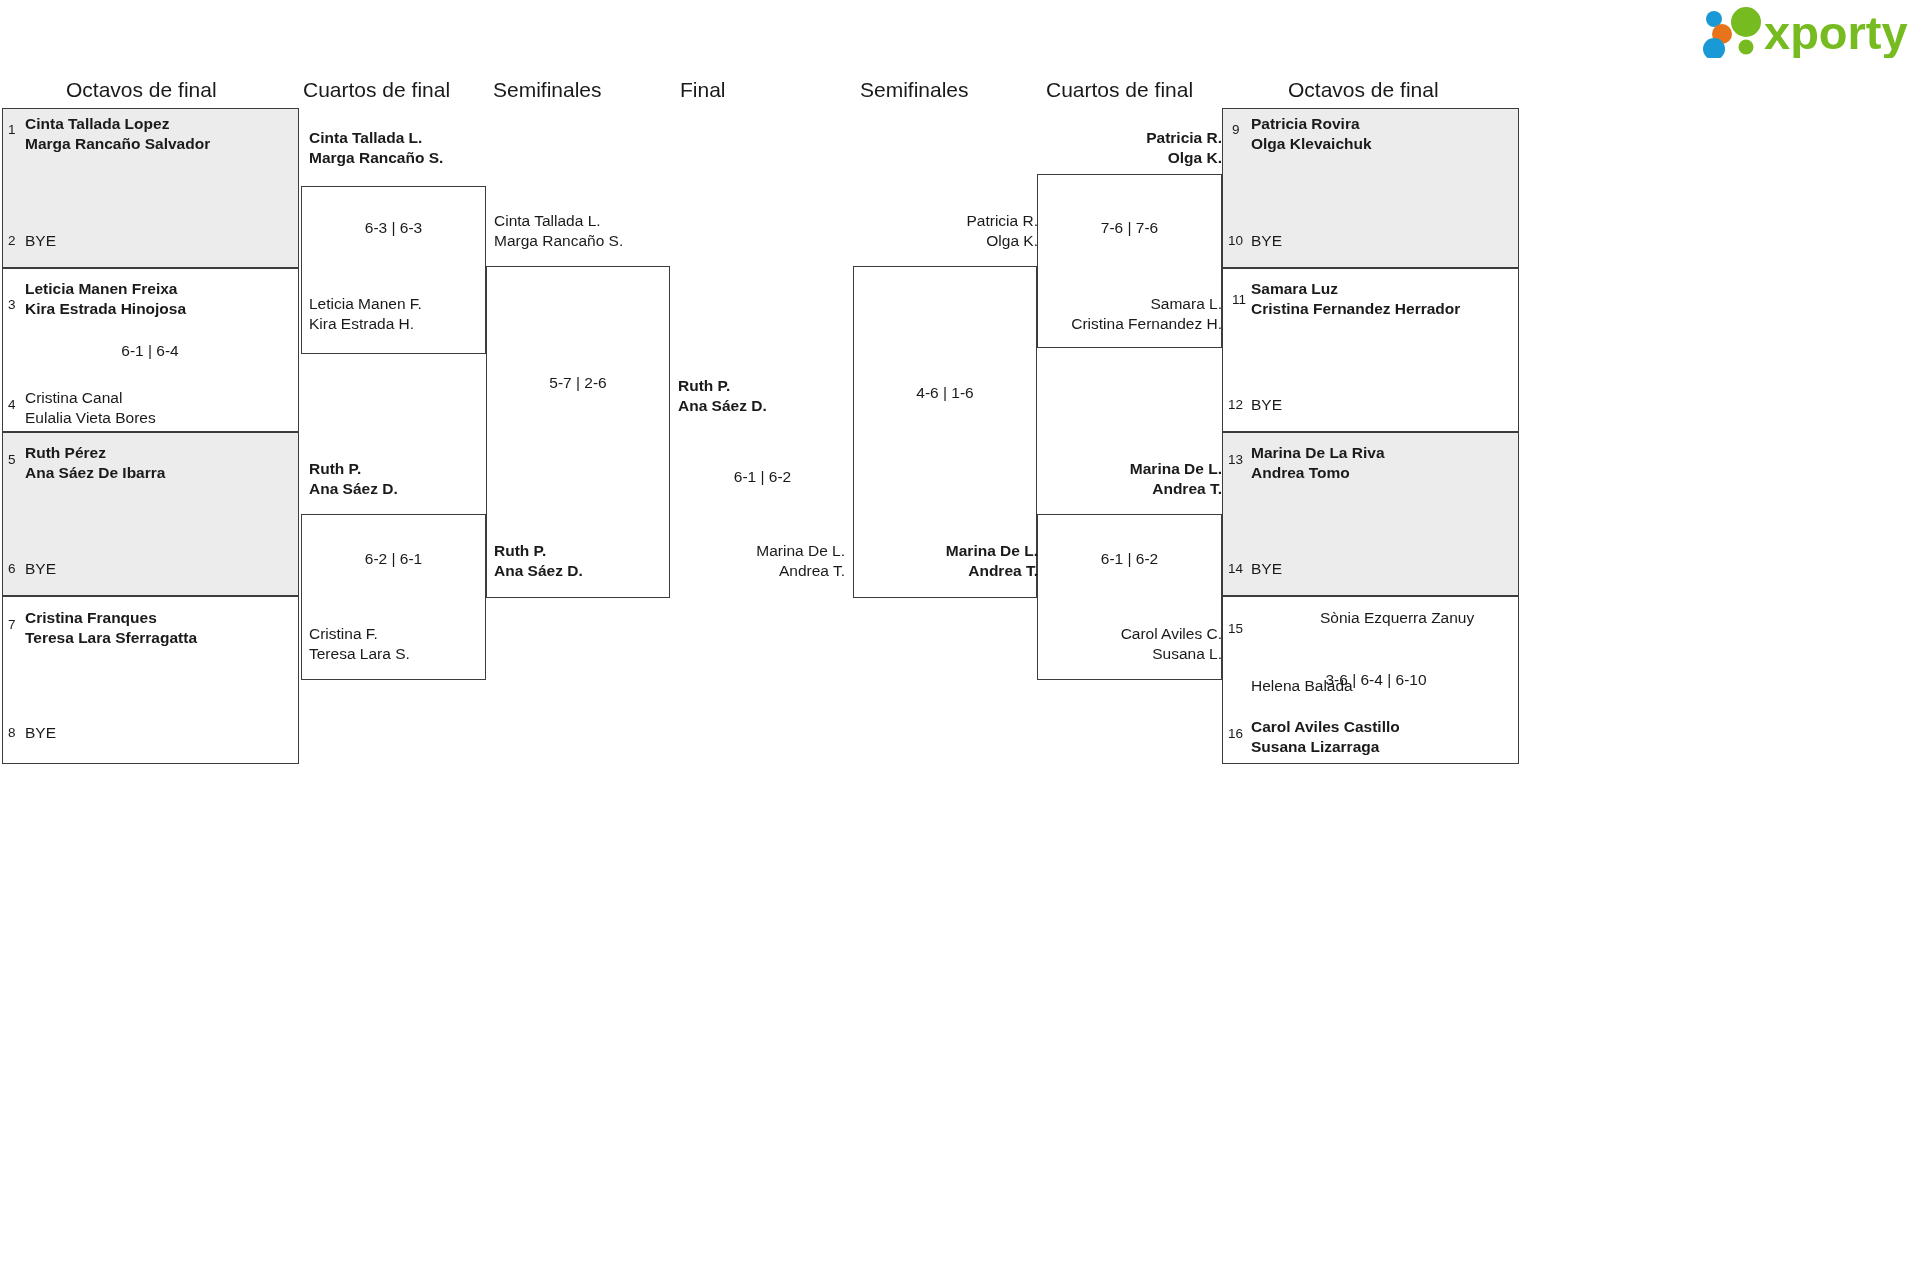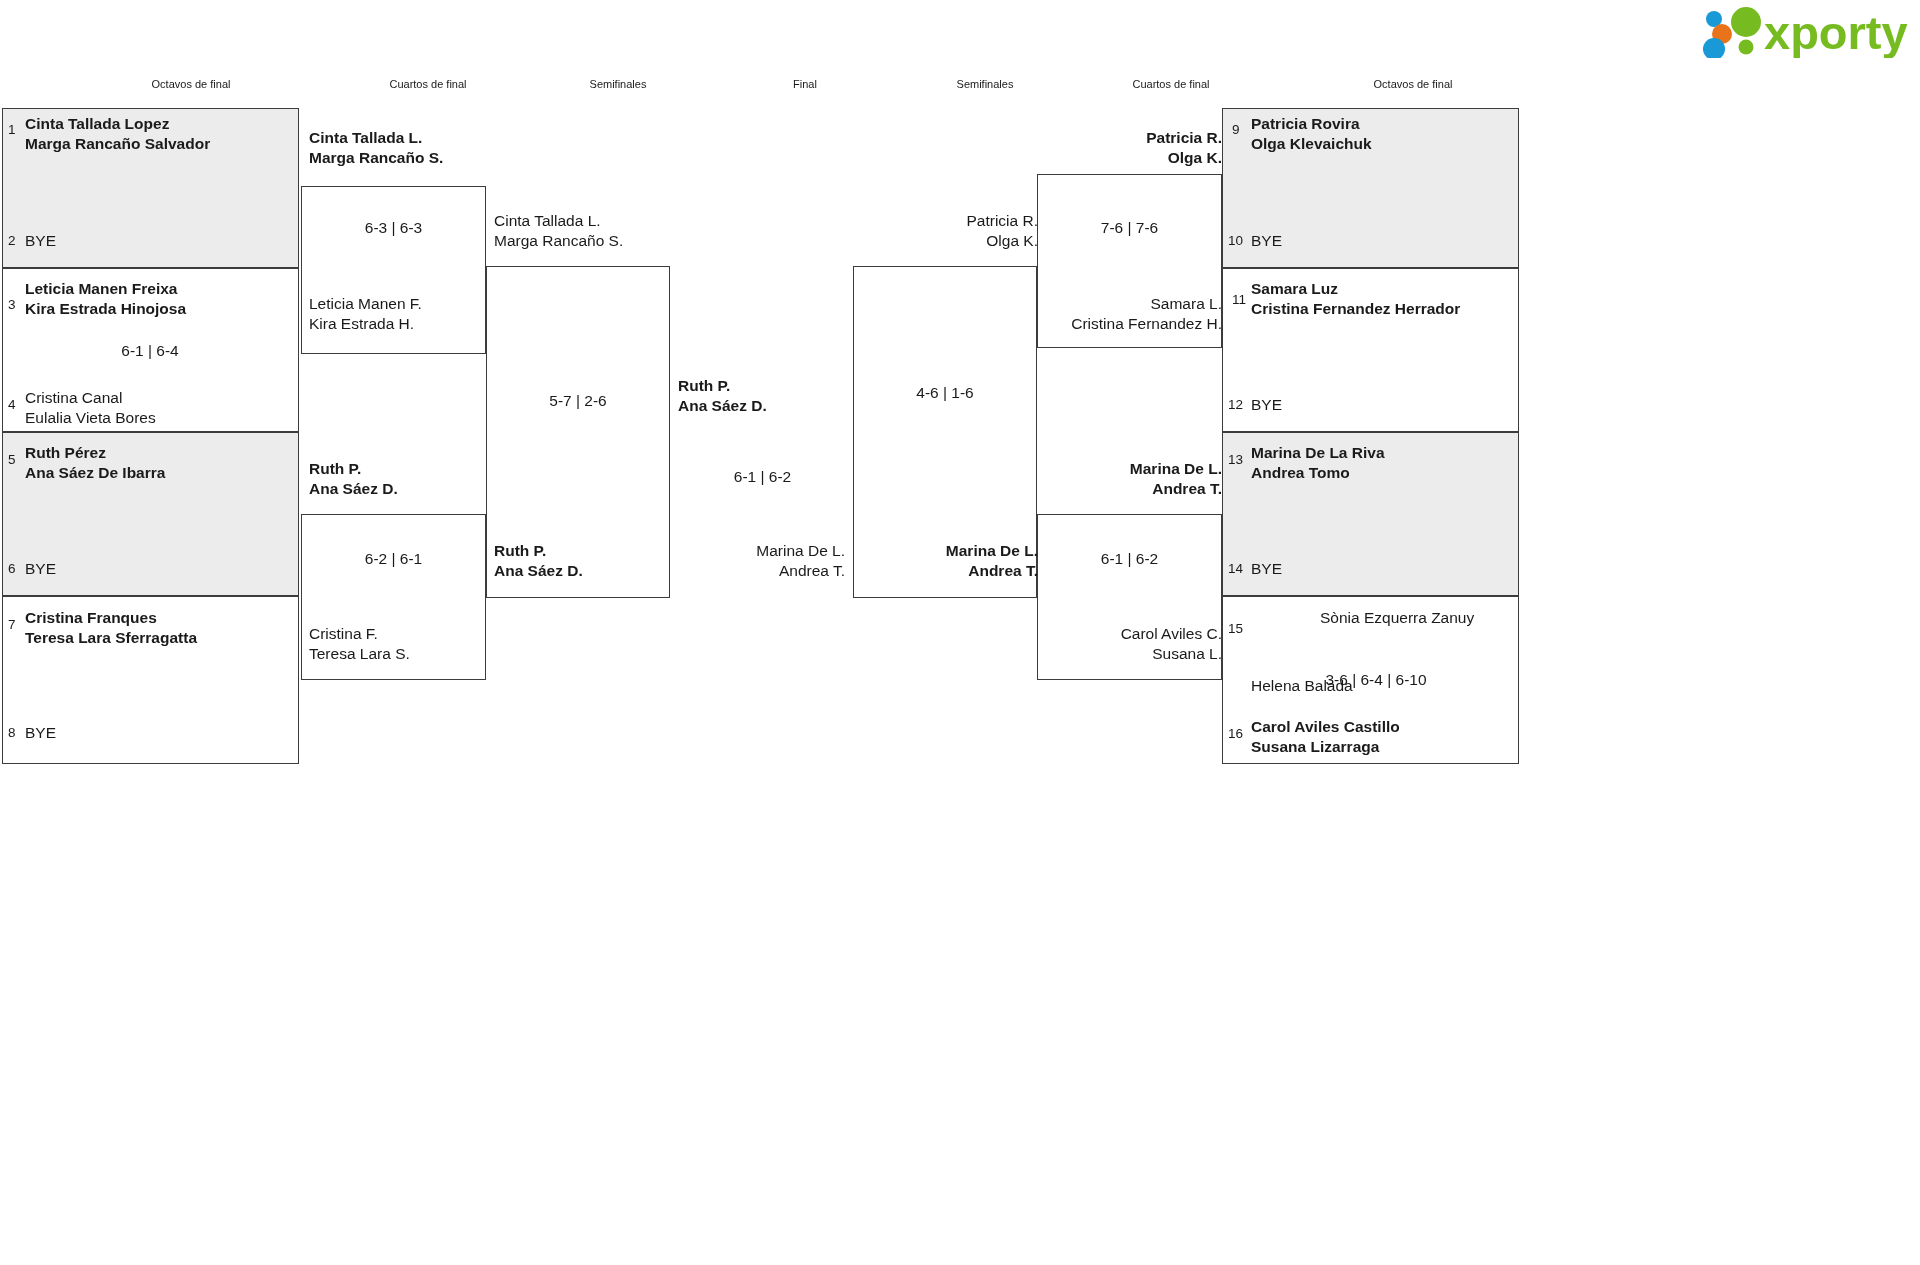--- a/index.html
+++ b/index.html
@@ -46,23 +46,23 @@
     position: absolute;
     right: 8px; top: 4px;
     width: 216px; height: 54px;
   }
   #logo svg { display: block; }
 
   
   .round-header {
     position: absolute;
     top: 78px;
-    font-size: 11px;
+    font-size: 21px;
     font-weight: normal;
-    text-align: center;
+    text-align: left;
     white-space: nowrap;
     color: #1a1a1a;
   }
 
   
   #bracket {
     position: absolute;
     left: 0; top: 0;
     width: 1920px; height: 1265px;
   }
@@ -187,21 +187,21 @@
   <div class="entry winner" style="left:309px; top:457px;">Ruth P.</div>
   <div class="entry winner" style="left:309px; top:477px;">Ana Sáez D.</div>
   <div class="score" style="left:301px; top:549px; width:185px;">6-2 | 6-1</div>
   <div class="entry loser" style="left:309px; top:622px;">Cristina F.</div>
   <div class="entry loser" style="left:309px; top:642px;">Teresa Lara S.</div>
 
   <div class="box" style="left:486px; top:266px; width:184px; height:332px;"></div>
 
   <div class="entry loser" style="left:494px; top:209px;">Cinta Tallada L.</div>
   <div class="entry loser" style="left:494px; top:229px;">Marga Rancaño S.</div>
-  <div class="score" style="left:486px; top:391px; width:184px;text-align:center;">5-7 | 2-6</div>
+  <div class="score" style="left:486px; top:373px; width:184px;text-align:center;">5-7 | 2-6</div>
   <div class="entry winner" style="left:494px; top:539px;">Ruth P.</div>
   <div class="entry winner" style="left:494px; top:559px;">Ana Sáez D.</div>
 
   <div class="entry winner" style="left:678px; top:374px;">Ruth P.</div>
   <div class="entry winner" style="left:678px; top:394px;">Ana Sáez D.</div>
   <div class="score" style="left:670px; top:467px; width:185px;">6-1 | 6-2</div>
   <div class="entry loser right" style="left:605px; top:539px; width:240px;">Marina De L.</div>
   <div class="entry loser right" style="left:605px; top:559px; width:240px;">Andrea T.</div>
 
   <div class="box" style="left:853px; top:266px; width:184px; height:332px;"></div>

